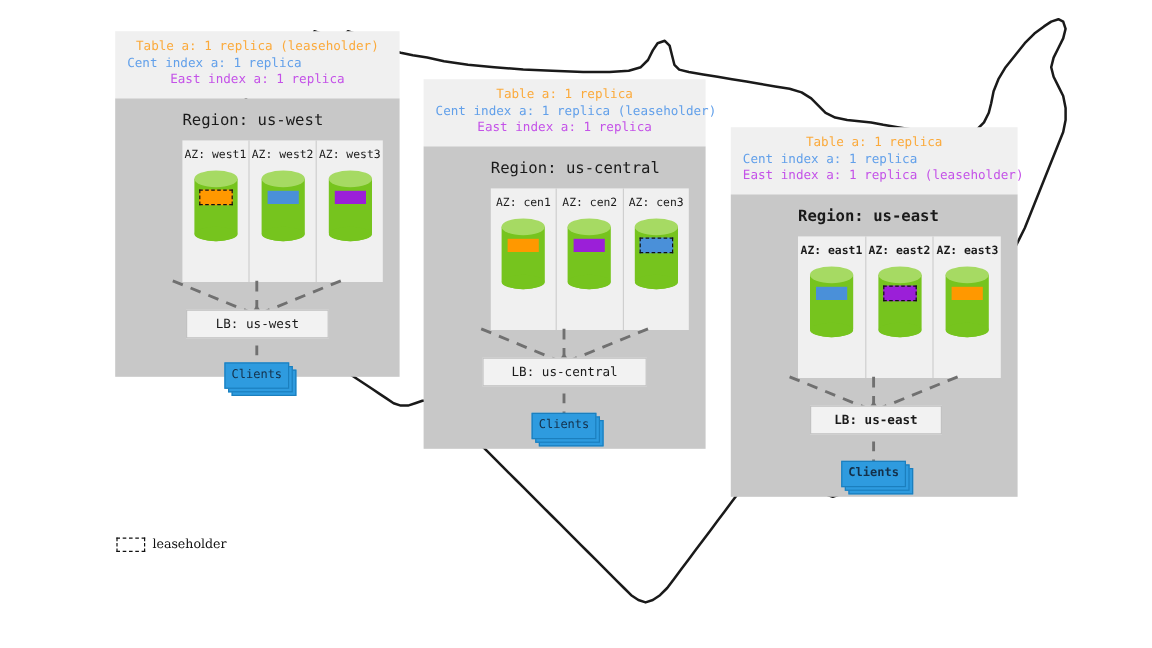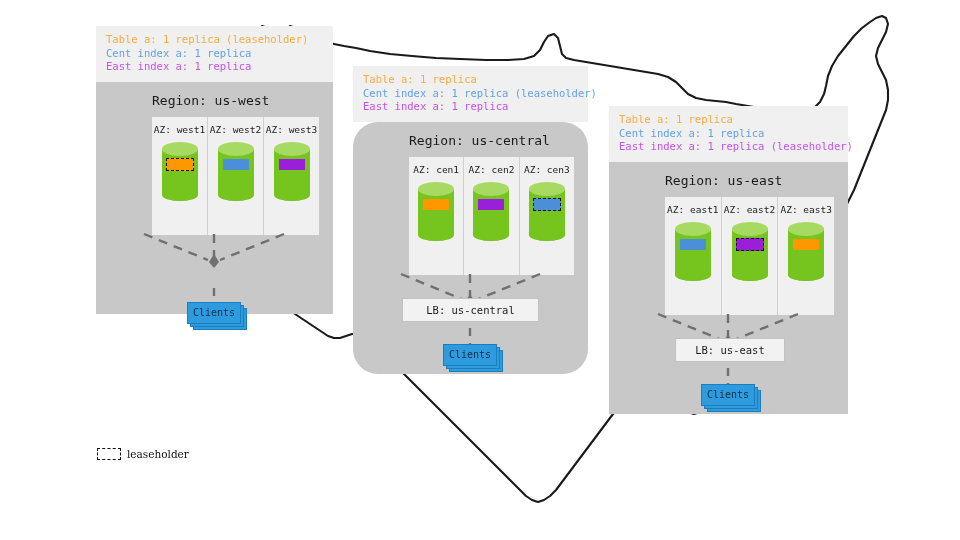--- a/index.html
+++ b/index.html
@@ -27,23 +27,23 @@
     background: #f0f0f0;
     padding: 7px 10px 8px 10px;
     box-sizing: border-box;
   }
   .legend-line {
     font-family: "DejaVu Sans Mono", monospace;
     font-size: 10.5px;
     line-height: 13.5px;
     white-space: nowrap;
   }
-  .lc-table { color: #fbaa3c; }
+  .lc-table { color: #fbaa3c; text-align: center; }
   .lc-cent  { color: #62a0ea; }
-  .lc-east  { color: #c452e8; }
+  .lc-east  { color: #c452e8; text-align: center; }
 
   .region-panel {
     background: #c8c8c8;
     box-sizing: border-box;
     position: relative;
     padding-left: 42px;
   }
   .region-title {
     font-family: "DejaVu Sans Mono", monospace;
     font-size: 13px;
@@ -264,39 +264,40 @@
       </div>
 
       <svg class="connectors" viewBox="0 0 237 232">
         <path d="M48,152 L112,178" stroke="#707070" stroke-width="2.4" stroke-dasharray="9,7" fill="none"></path>
         <path d="M118,152 L118,174" stroke="#707070" stroke-width="2.4" stroke-dasharray="9,7" fill="none"></path>
         <path d="M188,152 L124,178" stroke="#707070" stroke-width="2.4" stroke-dasharray="9,7" fill="none"></path>
         <path d="M118,172 L113,180 L118,186 L123,180 Z" fill="#707070"></path>
         <path d="M118,206 L118,224" stroke="#707070" stroke-width="2.4" stroke-dasharray="8,7" fill="none"></path>
       </svg>
 
+      <div class="lb-box" style="left:59px; top:176px; width:119px;">LB: us-west</div>
 
       <div class="clients" style="left:91px; top:220px;">
         <div class="sheet s3"></div>
         <div class="sheet s2"></div>
         <div class="sheet s1"></div>
         <div class="label">Clients</div>
       </div>
     </div>
   </div>
 
   <div class="cluster" id="c-central" style="left:353px; top:66px; width:235px;">
 
     <div class="legend-panel">
       <div class="legend-line lc-table">Table a: 1 replica</div>
       <div class="legend-line lc-cent">Cent index a: 1 replica (leaseholder)</div>
       <div class="legend-line lc-east">East index a: 1 replica</div>
     </div>
 
-    <div class="region-panel" style="height:252px;border-radius:25px;">
+    <div class="region-panel" style="height:252px;">
       <div class="region-title">Region: us-central</div>
 
       <div class="az-panel" style="height:118px;">
 
         <div class="az-col">
           <div class="az-label">AZ: cen1</div>
           <div class="cyl">
             <div class="cyl-body"></div>
             <div class="cyl-bottom-shade"></div>
             <div class="cyl-top"></div>
@@ -345,21 +346,21 @@
   </div>
 
   <div class="cluster" id="c-east" style="left:609px; top:106px; width:239px;">
 
     <div class="legend-panel">
       <div class="legend-line lc-table">Table a: 1 replica</div>
       <div class="legend-line lc-cent">Cent index a: 1 replica</div>
       <div class="legend-line lc-east">East index a: 1 replica (leaseholder)</div>
     </div>
 
-    <div class="region-panel" style="height:252px;">
+    <div class="region-panel" style="height:252px;font-weight:bold;">
       <div class="region-title">Region: us-east</div>
 
       <div class="az-panel" style="height:118px;">
 
         <div class="az-col">
           <div class="az-label">AZ: east1</div>
           <div class="cyl">
             <div class="cyl-body"></div>
             <div class="cyl-bottom-shade"></div>
             <div class="cyl-top"></div>

